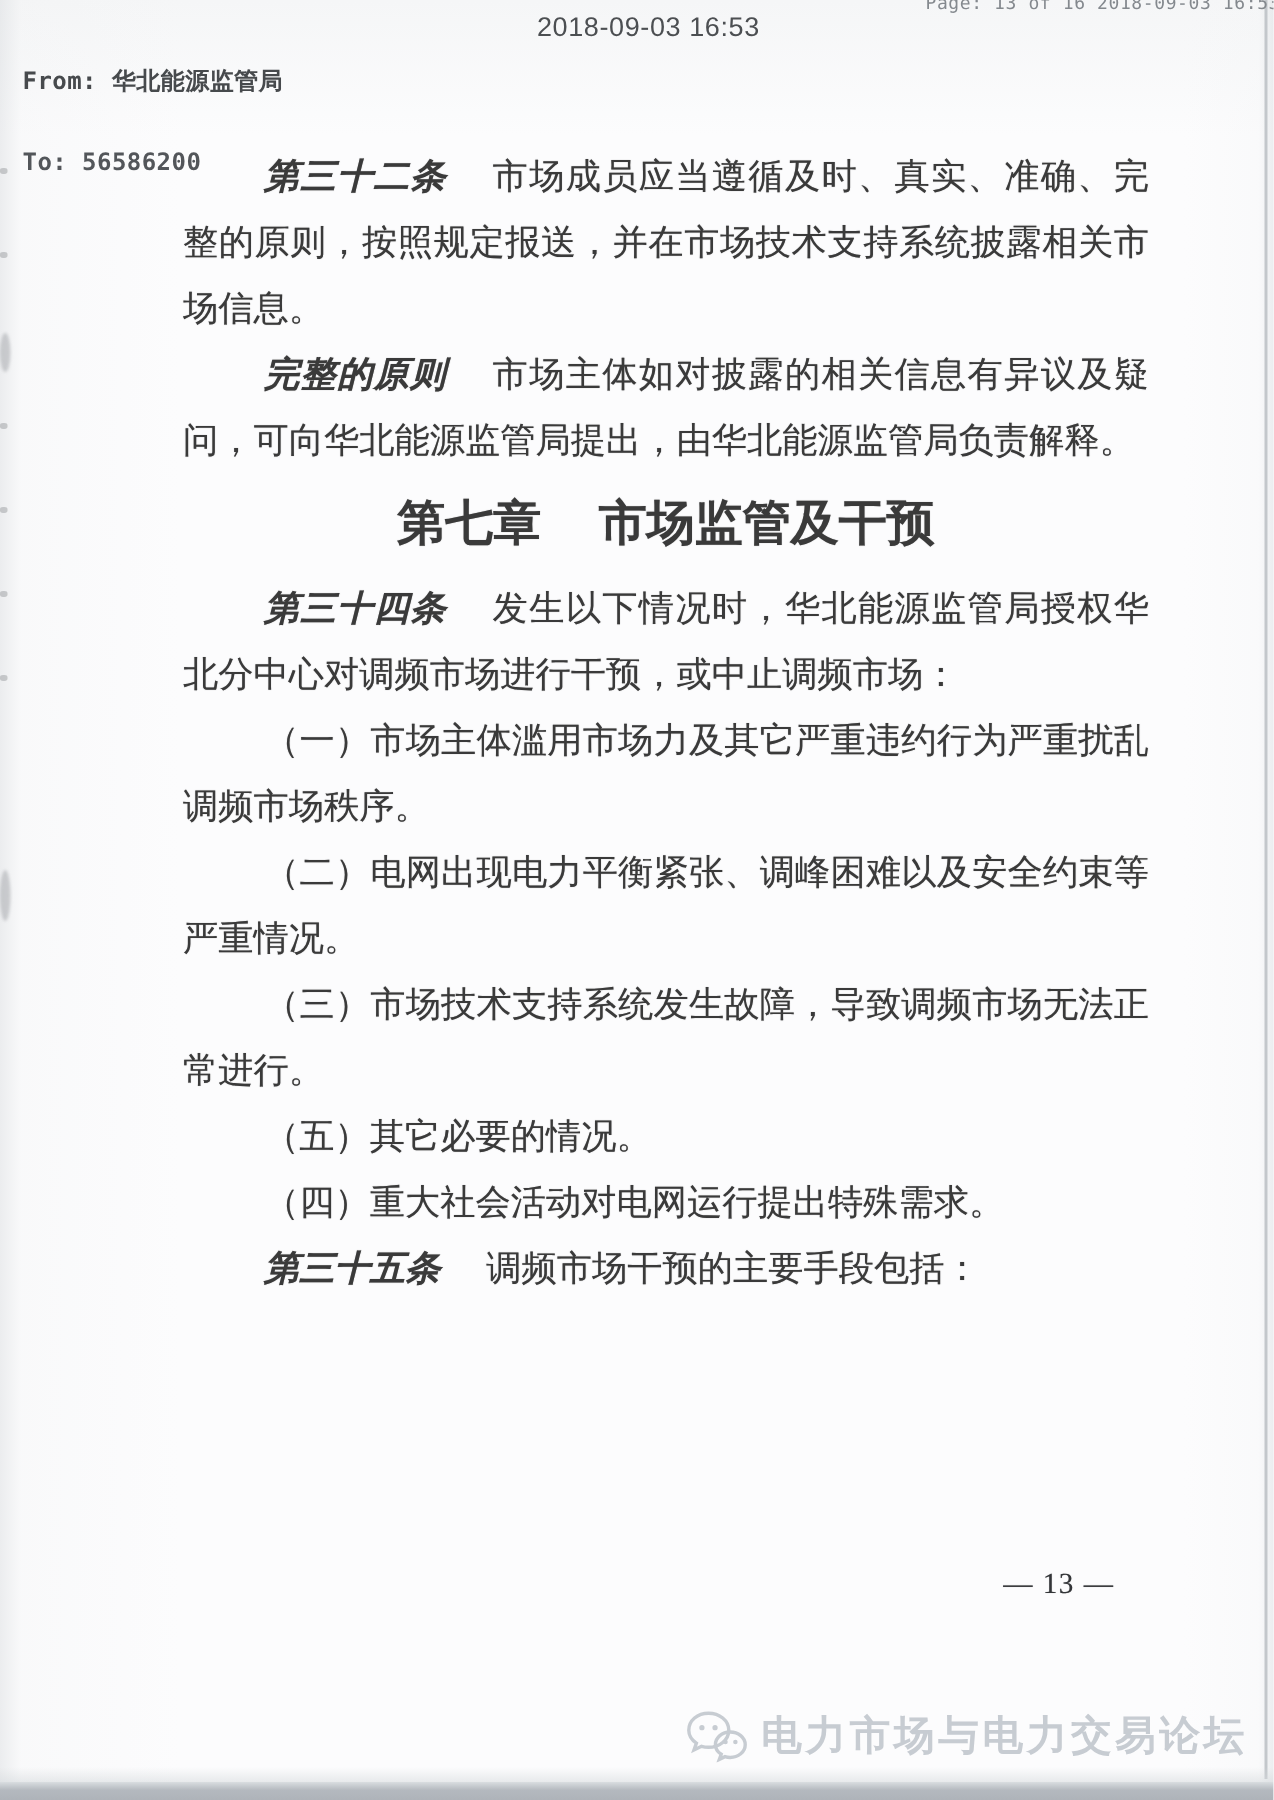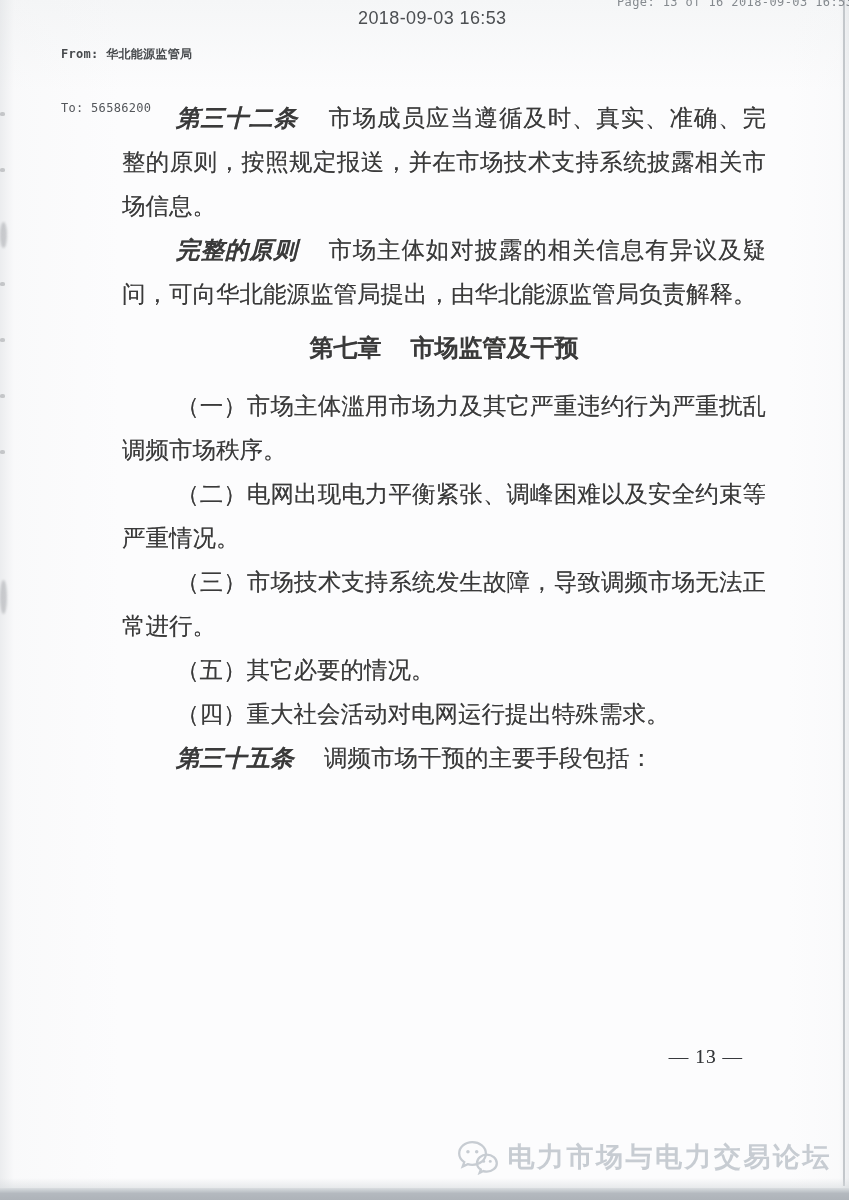--- a/index.html
+++ b/index.html
@@ -41,26 +41,25 @@
   .smudge {
     position: absolute; left: 0; width: 7px; height: 26px;
     background: rgba(110,114,118,0.30); border-radius: 50%;
     filter: blur(1px);
   }
 
   
   .fax-header-left {
     position: absolute; top: 9px; left: 15px;
     font-family: "DejaVu Sans Mono", "Liberation Mono", monospace;
-    font-size: 12px; line-height: 18px; color: #474a4d;
+    font-size: 16px; line-height: 18px; color: #474a4d;
     font-weight: bold; letter-spacing: 0.3px;
     white-space: pre;
-    margin-left: 46px;
   }
-  .fax-header-left .to-line { font-weight: normal; color: #53565a; }
+  .fax-header-left .to-line { font-weight: bold; color: #53565a; }
   .fax-timestamp {
     position: absolute; top: 8px; left: 358px;
     font-family: Liberation Sans, sans-serif;
     font-size: 18px; color: #4c4f52; letter-spacing: 0.4px;
   }
   .fax-pageinfo {
     position: absolute; top: -5px; left: 617px;
     font-family: "DejaVu Sans Mono", "Liberation Mono", monospace;
     font-size: 12px; color: #84898e; letter-spacing: 0.4px;
     white-space: nowrap;
@@ -71,21 +70,21 @@
     position: absolute; top: 96px; left: 122px; width: 644px;
     font-size: 23.5px; line-height: 44px; color: #3a3a3a;
     text-align: justify;
     text-shadow: 0 0 0.6px rgba(58,58,58,0.55);
   }
   .doc-body p { margin: 0; }
   .para-indent { text-indent: 2.3em; }
   .article-label { font-weight: bold; margin-right: 1.3em; font-style: italic; }
   .chapter-heading {
     text-align: center; text-indent: 0;
-    font-weight: bold; font-size: 24px;
+    font-weight: bold; font-size: 32px;
     margin: 10px 0 14px 0 !important;
   }
   .chapter-heading .chapter-label { margin-right: 1.2em; }
 
   .page-number {
     position: absolute; top: 1046px; right: 106px;
     font-size: 19.5px; color: #333538; letter-spacing: 1px;
     text-shadow: 0 0 0.5px rgba(51,53,56,0.5);
     white-space: pre;
     margin-left: 24px;
@@ -131,20 +130,21 @@
 
   <div class="doc-body">
 
 
     <p class="para-indent"><span class="article-label">第三十二条</span><span>市场成员应当遵循及时、真实、准确、完整的原则，按照规定报送，并在市场技术支持系统披露相关市场信息。</span></p>
 
     <p class="para-indent"><span class="article-label">完整的原则</span><span>市场主体如对披露的相关信息有异议及疑问，可向华北能源监管局提出，由华北能源监管局负责解释。</span></p>
 
     <p class="chapter-heading"><span class="chapter-label">第七章</span><span>市场监管及干预</span></p>
 
+    <p class="para-indent"><span class="article-label">第三十四条</span><span>发生以下情况时，华北能源监管局授权华北分中心对调频市场进行干预，或中止调频市场：</span></p>
 
     <p class="para-indent">（一）市场主体滥用市场力及其它严重违约行为严重扰乱调频市场秩序。</p>
     <p class="para-indent">（二）电网出现电力平衡紧张、调峰困难以及安全约束等严重情况。</p>
     <p class="para-indent">（三）市场技术支持系统发生故障，导致调频市场无法正常进行。</p>
     <p class="para-indent">（五）其它必要的情况。</p>
     <p class="para-indent">（四）重大社会活动对电网运行提出特殊需求。</p>
 
     <p class="para-indent"><span class="article-label">第三十五条</span><span>调频市场干预的主要手段包括：</span></p>
 
   </div>

